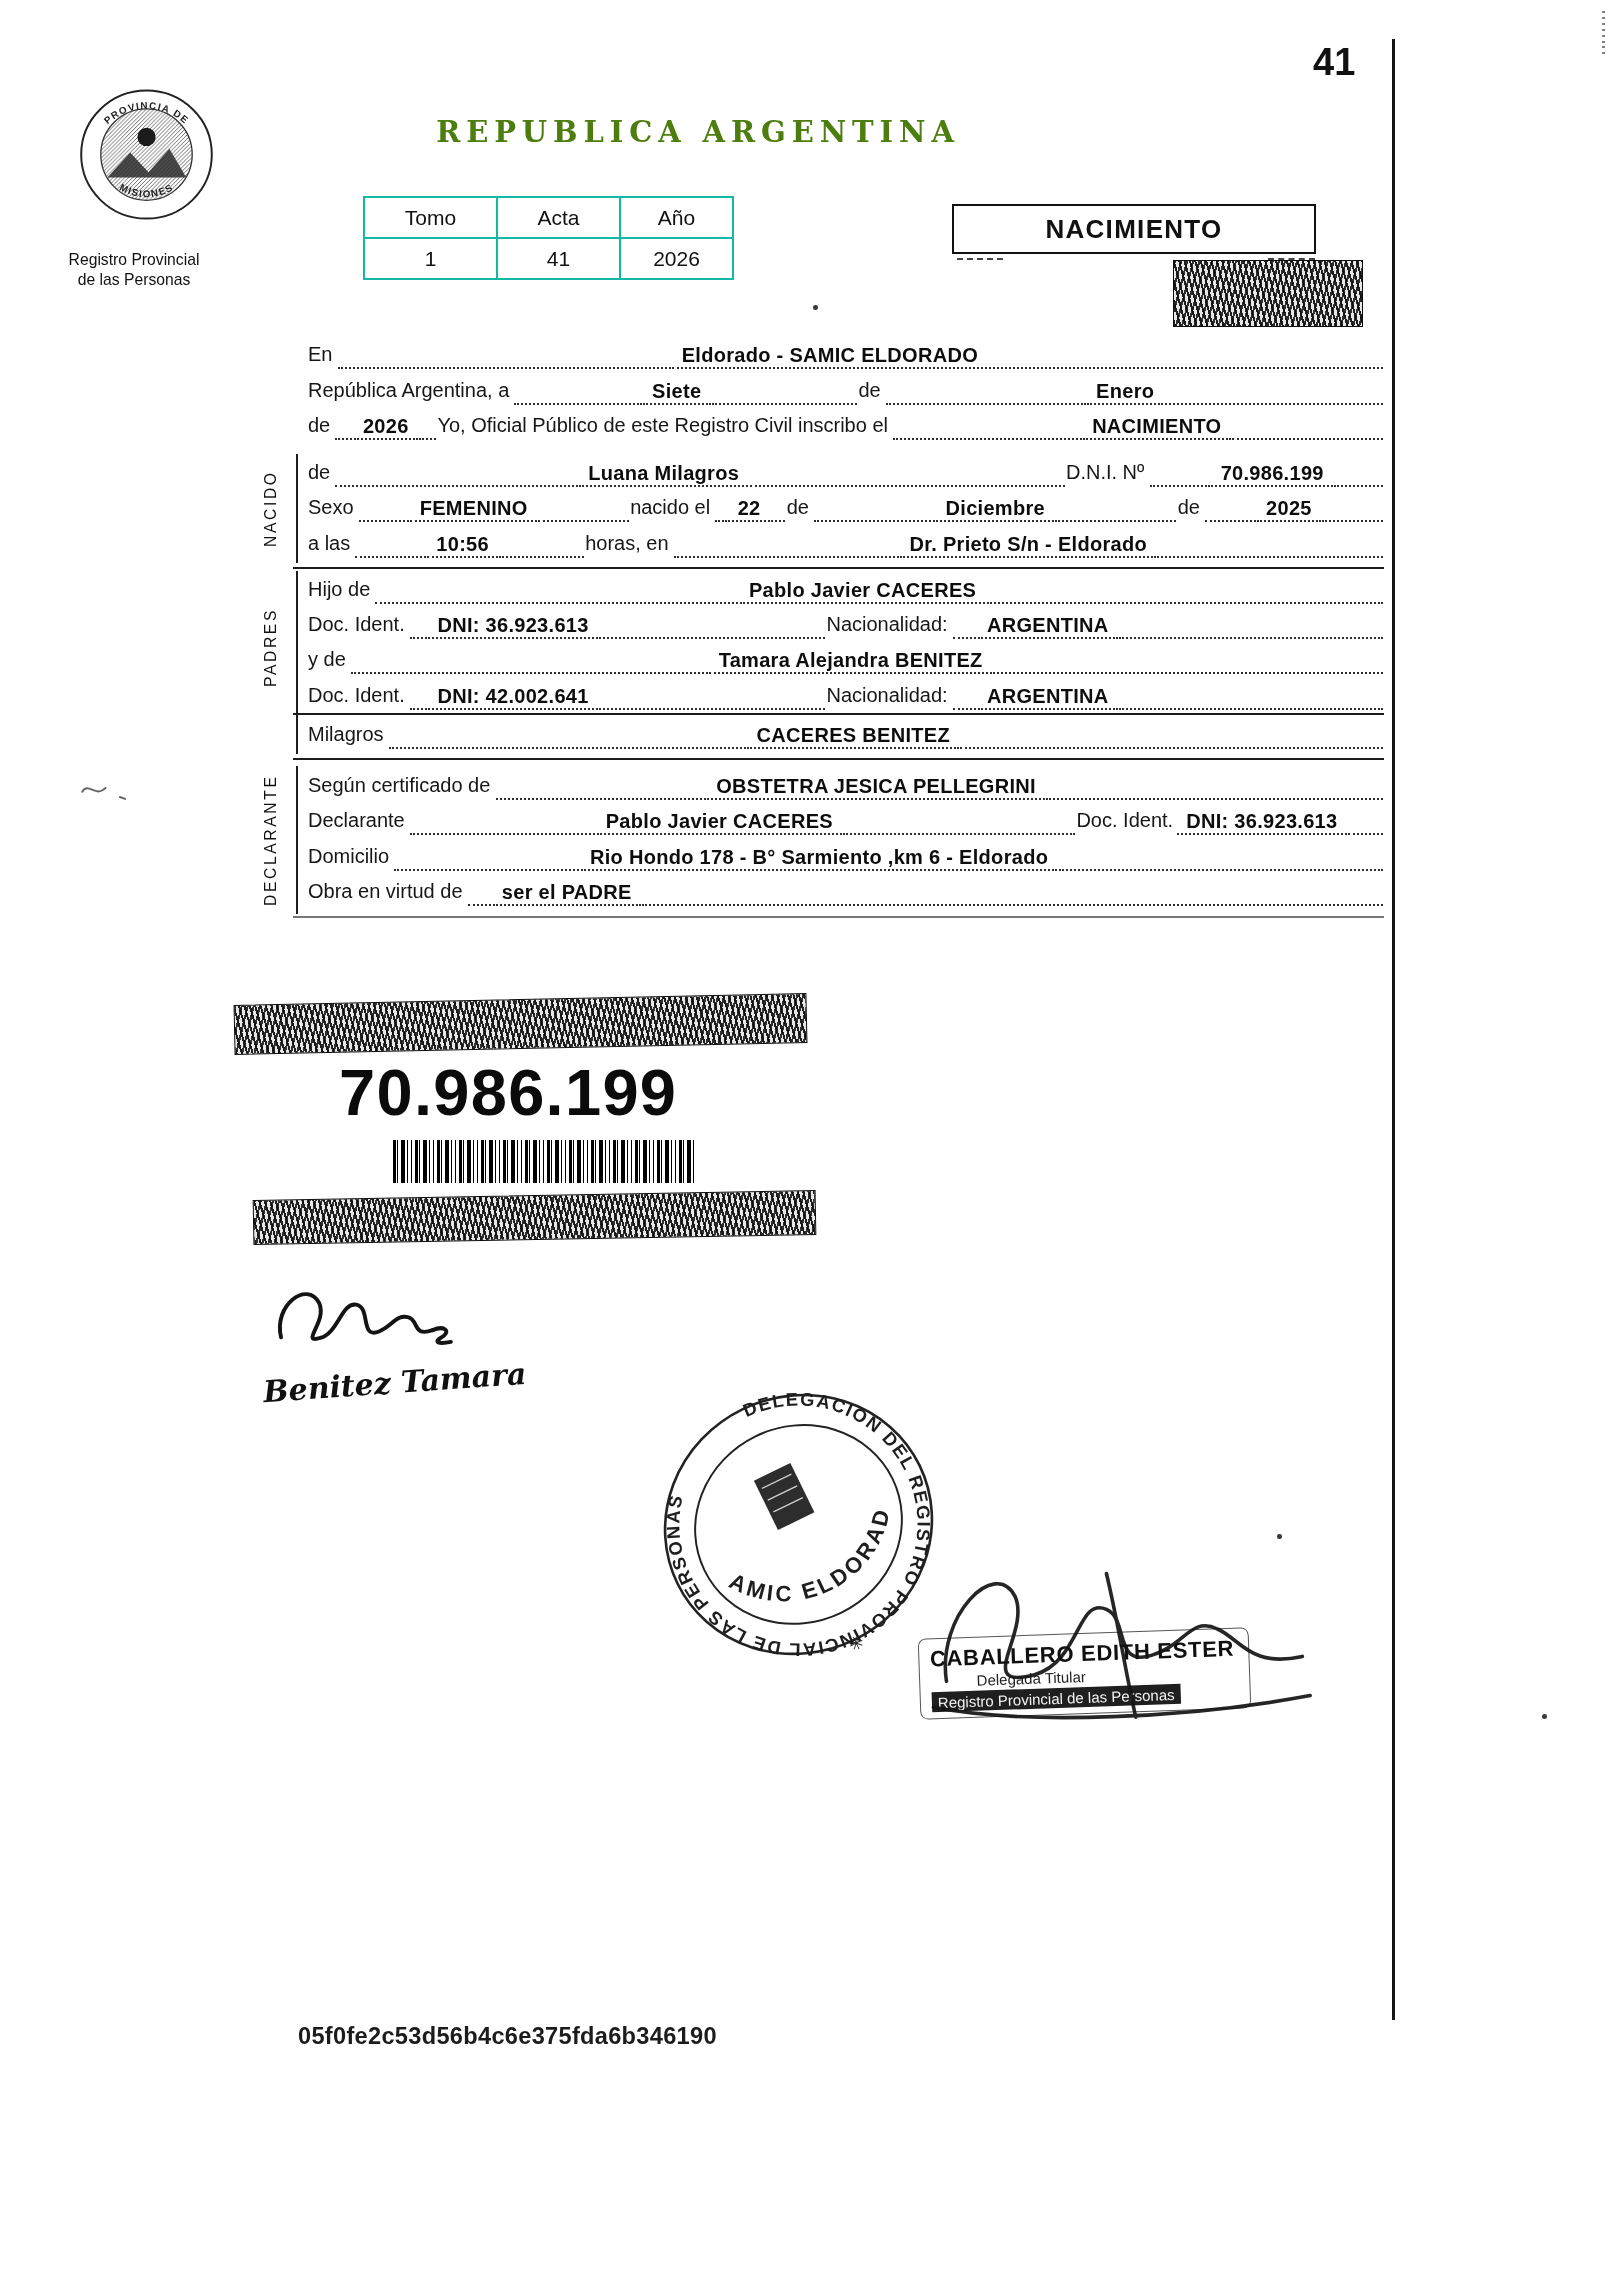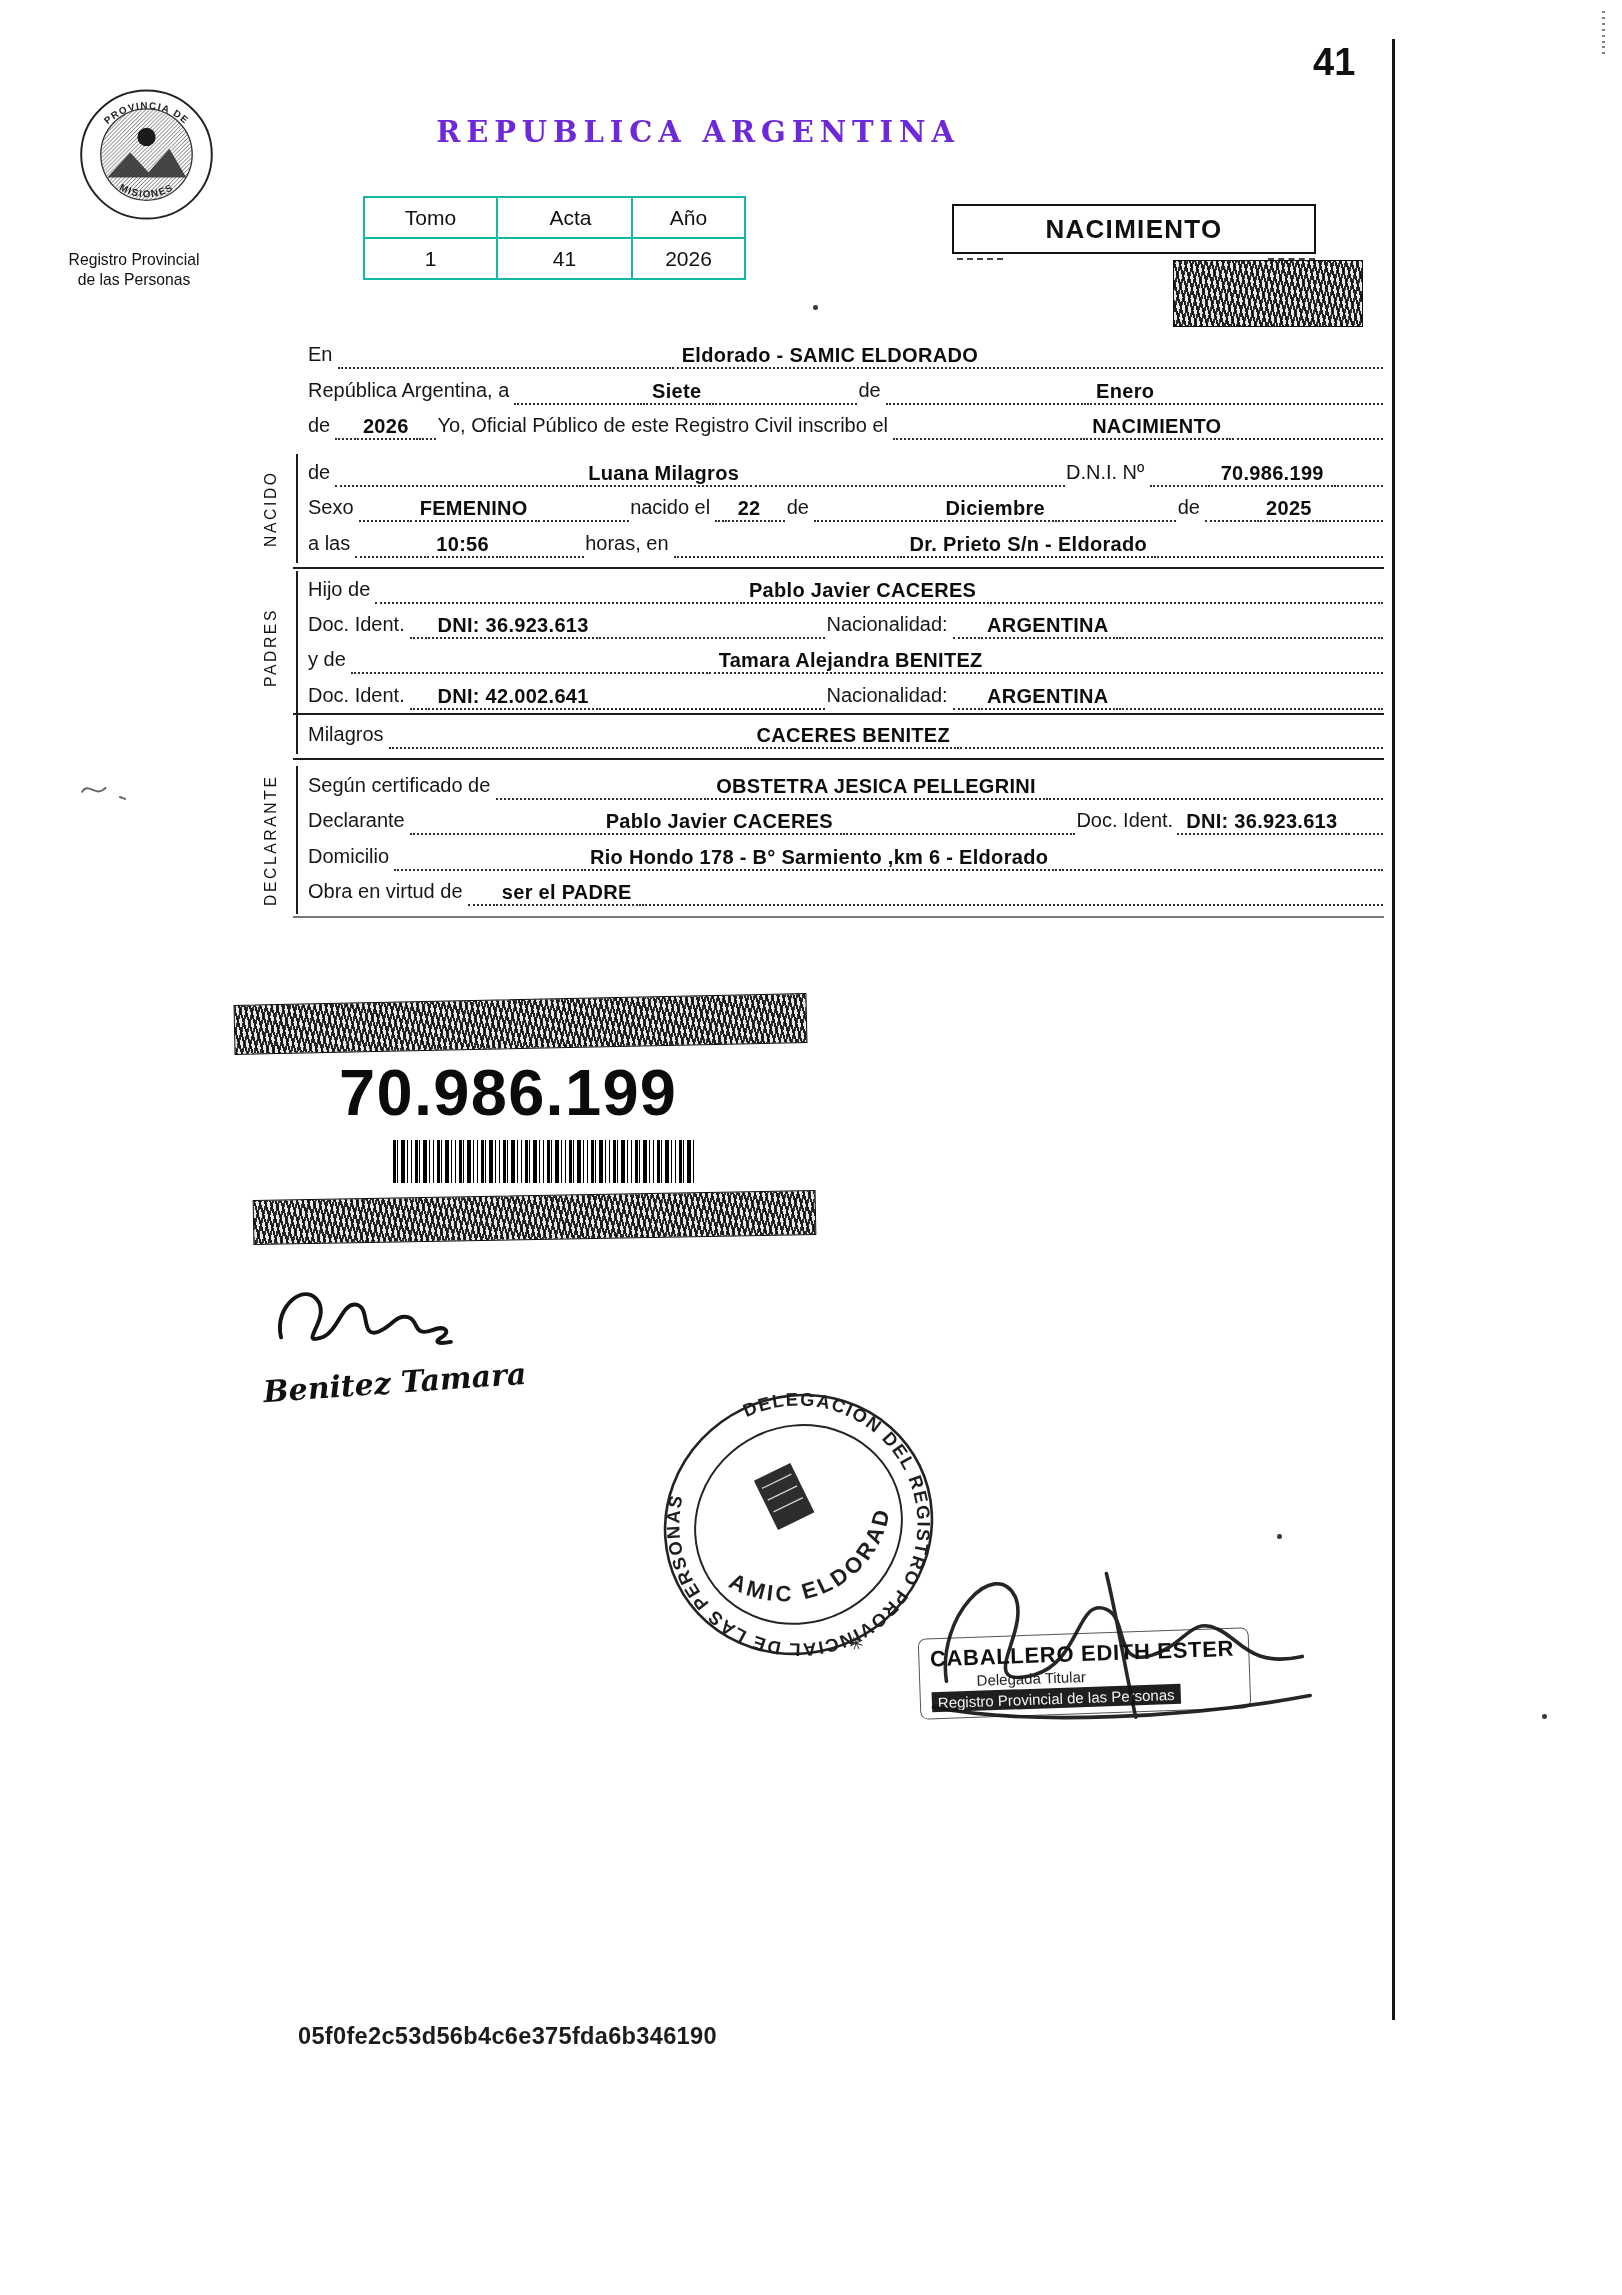--- a/index.html
+++ b/index.html
@@ -5,21 +5,21 @@
   html,body{margin:0;padding:0;}
   body{
     width:1623px;height:2295px;position:relative;background:#ffffff;
     font-family:"Liberation Sans",sans-serif;color:#1a1a1a;overflow:hidden;
   }
   .abs{position:absolute;}
   
   .page-number{font-size:38px;font-weight:600;color:#111;}
   .doc-title{left:0;top:115px;width:1396px;text-align:center;
     font-family:"DejaVu Serif","Liberation Serif",serif;font-weight:bold;
-    font-size:29px;letter-spacing:5.9px;color:#6d28d9;}
+    font-size:29px;letter-spacing:5.9px;color:#4d7c0f;}
   table.rec{border-collapse:collapse;font-size:21px;color:#111;}
   table.rec td{border:2px solid #14b8a6;text-align:center;height:39px;padding:0;}
   .act-box{border:2.6px solid #111;display:flex;align-items:center;justify-content:center;
     font-size:26px;font-weight:bold;letter-spacing:1.3px;color:#111;}
   .under-dash{border-top:2.6px dashed #444;height:0;}
   
   .row{position:absolute;left:308px;width:1076px;height:34px;display:flex;
     align-items:flex-end;font-size:20px;color:#161616;}
   .lbl{white-space:nowrap;padding:0 3.9px 7.9px 0;}
   .dots{border-bottom:2px dotted #2e2e2e;margin:0 1.3px 5.2px 1.3px;height:0;flex:1 1 auto;}
@@ -87,21 +87,21 @@
   <div>Registro Provincial</div>
   <div>de las Personas</div>
 </div>
 
 <div class="abs doc-title">REPUBLICA ARGENTINA</div>
 
 <table class="rec abs" style="left:363px;top:196px;">
   <tbody>
       <tr>
     <td style="width:131px;">Tomo</td>
-    <td style="width:121px;padding-left:12px;">Acta</td>
+    <td style="width:121px;">Acta</td>
     <td style="width:111px;">Año</td>
   </tr>
   <tr>
     <td>1</td>
     <td>41</td>
     <td>2026</td>
   </tr>
 </tbody>
   </table>
 

